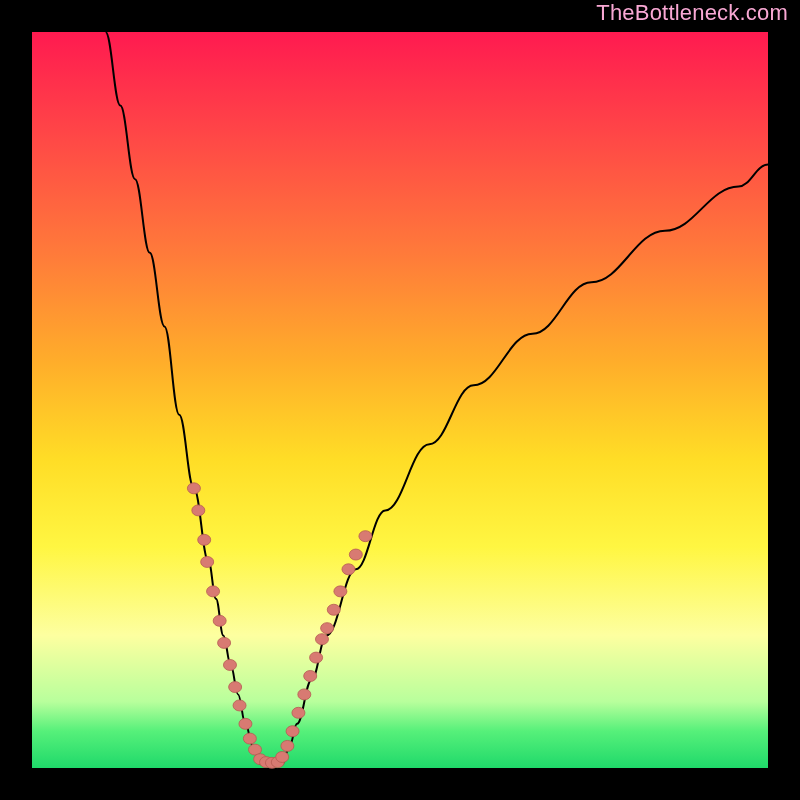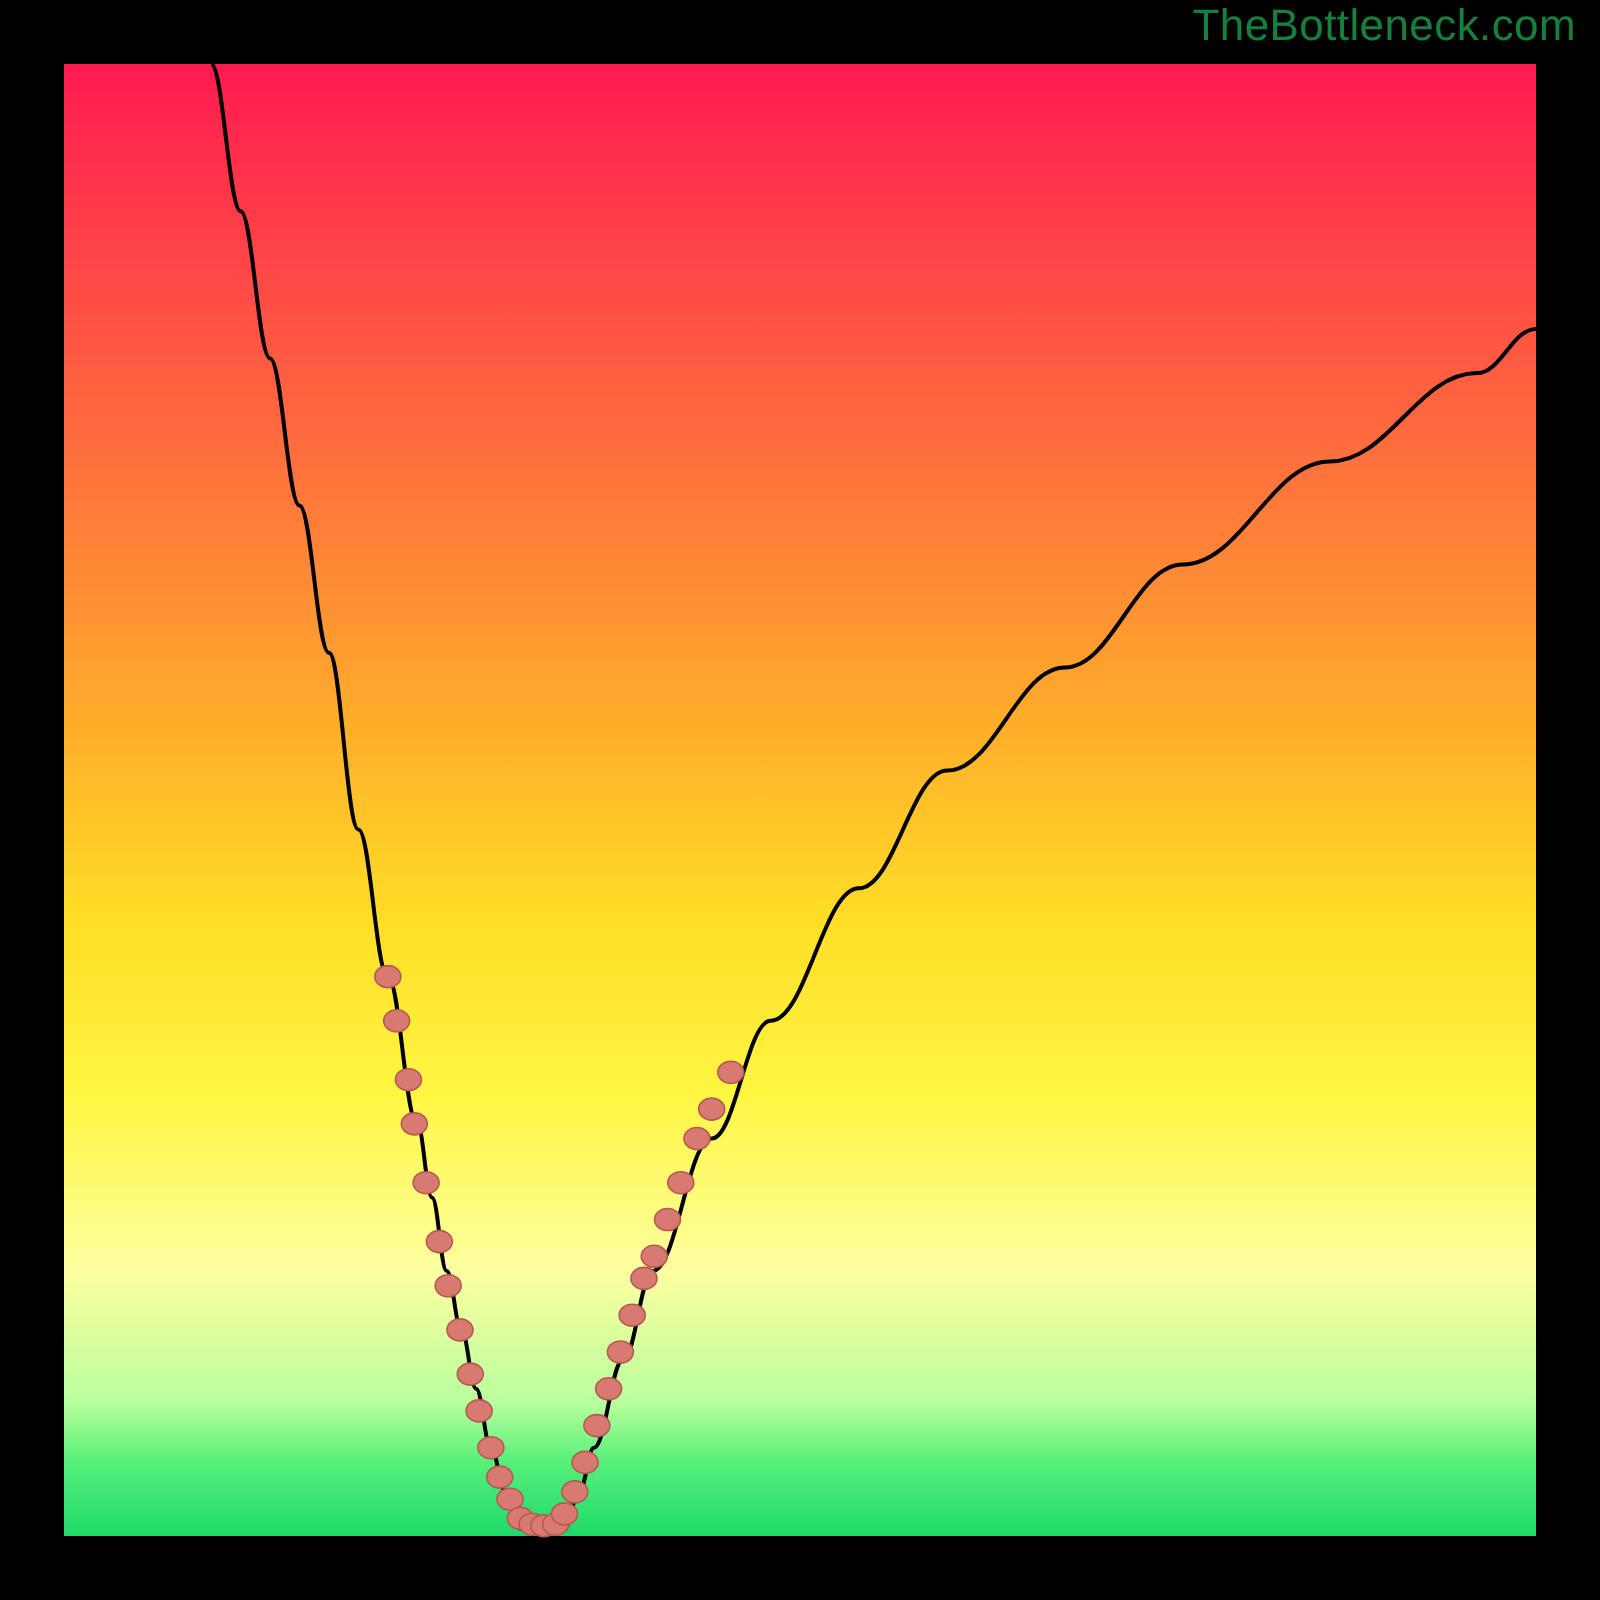--- a/index.html
+++ b/index.html
@@ -32,21 +32,21 @@
       #fff642 70%,
       #fdffa0 82%,
       #b8ff9c 91%,
       #56f07a 95%,
       #1fd96a 100%);
   }
   .watermark {
     position: absolute;
     top: 0;
     right: 12px;
-    color: #15803d;
+    color: #f9a8d4;
     font-size: 22px;
     font-weight: 500;
     letter-spacing: 0.2px;
   }
   svg.overlay {
     position: absolute;
     left: 0;
     top: 0;
     width: 736px;
     height: 736px;

